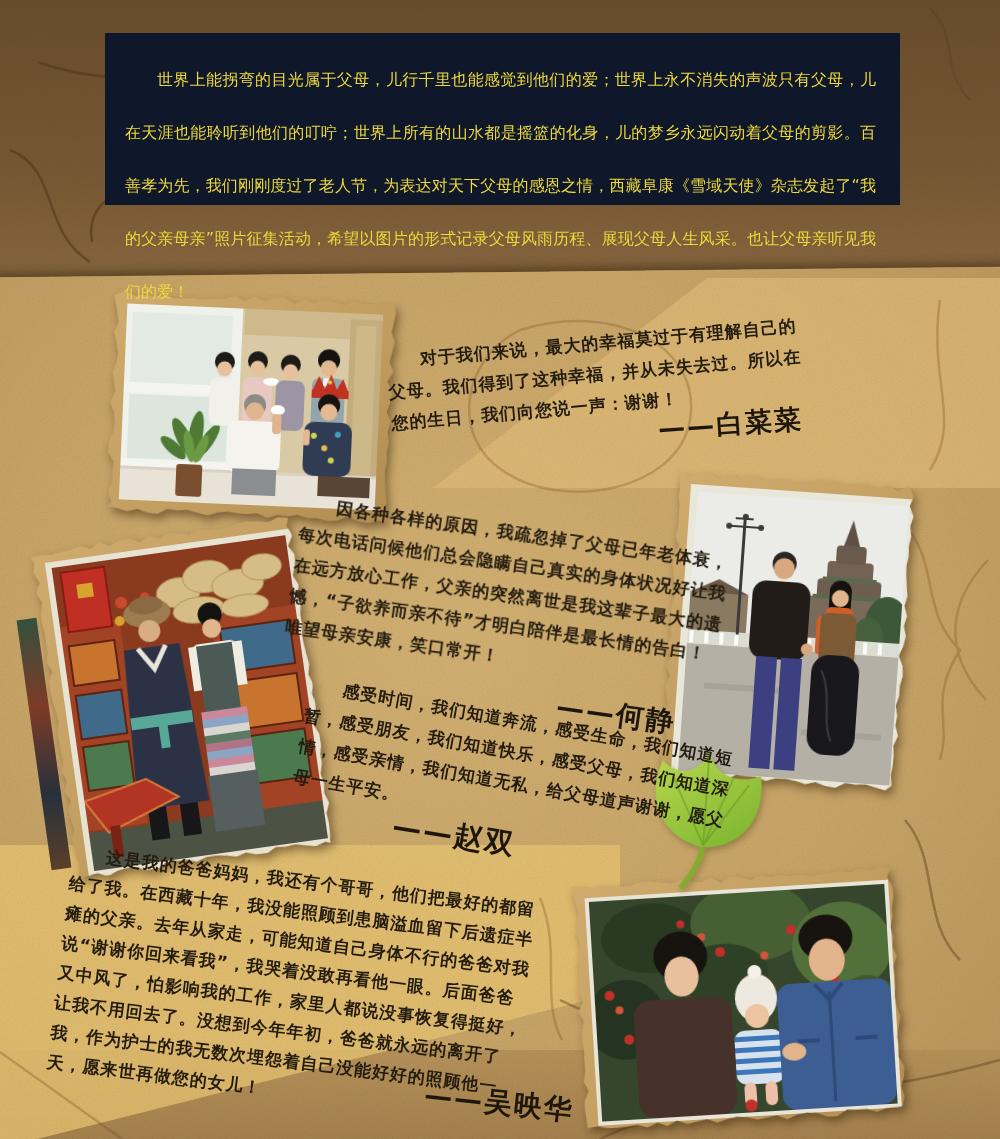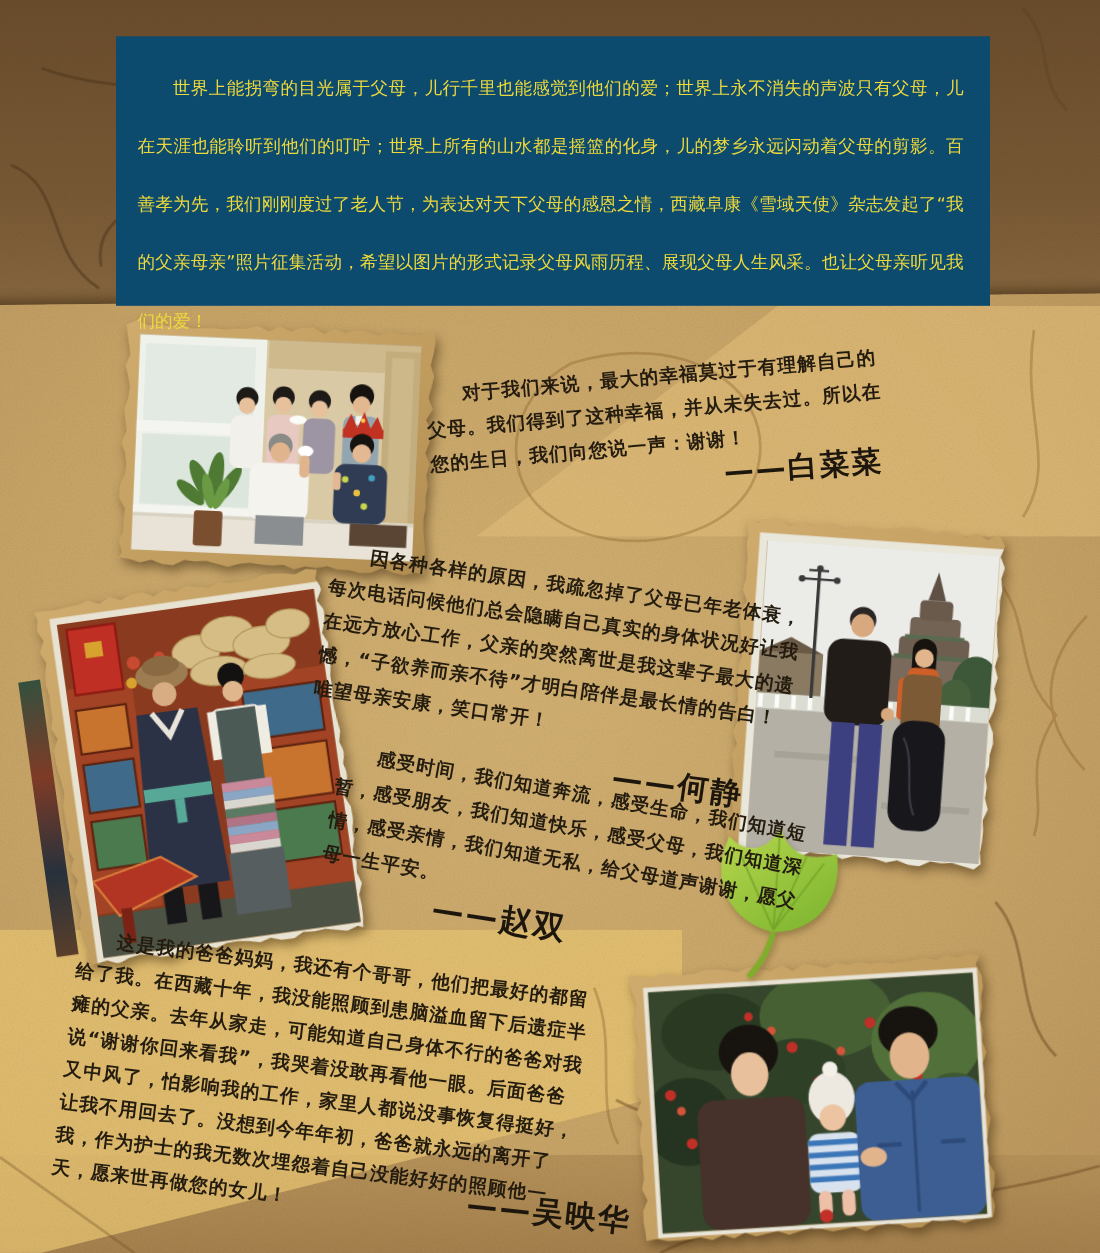--- a/index.html
+++ b/index.html
@@ -19,22 +19,22 @@
   .sheet-b{position:absolute;z-index:2;left:0;top:845px;width:620px;height:294px;
     background:rgba(233,197,114,.78);
     clip-path:polygon(0 0,100% 0,100% 50%,6% 100%,0 100%);}
   .veins,.grain{position:absolute;left:0;top:0;width:1000px;height:1139px;pointer-events:none;}
   .veins{z-index:3;}
   .grain{z-index:4;mix-blend-mode:multiply;opacity:.22;}
   .sliver{position:absolute;z-index:4;left:34px;top:618px;width:20px;height:252px;
     background:linear-gradient(180deg,#35503e 0%,#7e3b26 35%,#27313c 70%,#5a3e2a 100%);
     transform:rotate(-8deg);}
   
-  .intro{position:absolute;z-index:8;left:105px;top:33px;width:795px;height:245px;
-    background:#0c4a6e;box-sizing:border-box;padding:20px 24px 0 20px;}
+  .intro{position:absolute;z-index:8;left:105px;top:33px;width:795px;height:172px;
+    background:#0f172a;box-sizing:border-box;padding:20px 24px 0 20px;}
   .intro p{margin:0;color:#eed93b;font-size:16px;line-height:53px;letter-spacing:0;
     text-indent:2em;text-align:justify;font-weight:500;}
   
   .frame-wrap{position:absolute;z-index:5;filter:drop-shadow(3px 5px 5px rgba(50,30,5,.5));}
   .photo-frame{width:100%;height:100%;background:linear-gradient(135deg,#cfab6e,#c19c5f 60%,#b08c50);
     box-sizing:border-box;padding:13px;}
   .photo{width:100%;height:100%;position:relative;overflow:hidden;
     box-shadow:inset 0 0 0 1px rgba(90,60,20,.4);}
   .photo svg{display:block;width:100%;height:100%;}
   .fw1{left:110px;top:296px;width:282px;height:222px;transform:rotate(2.5deg);}

